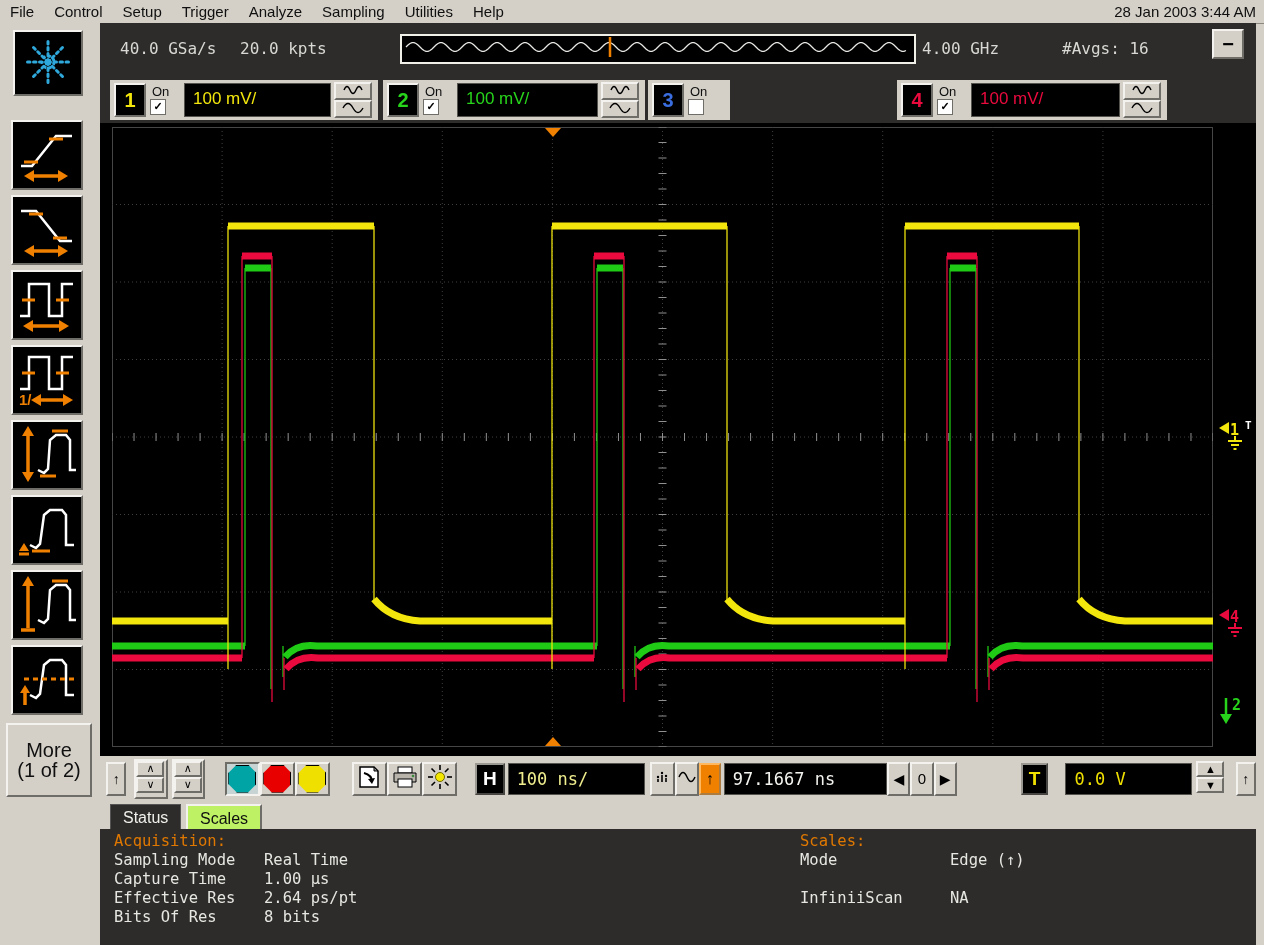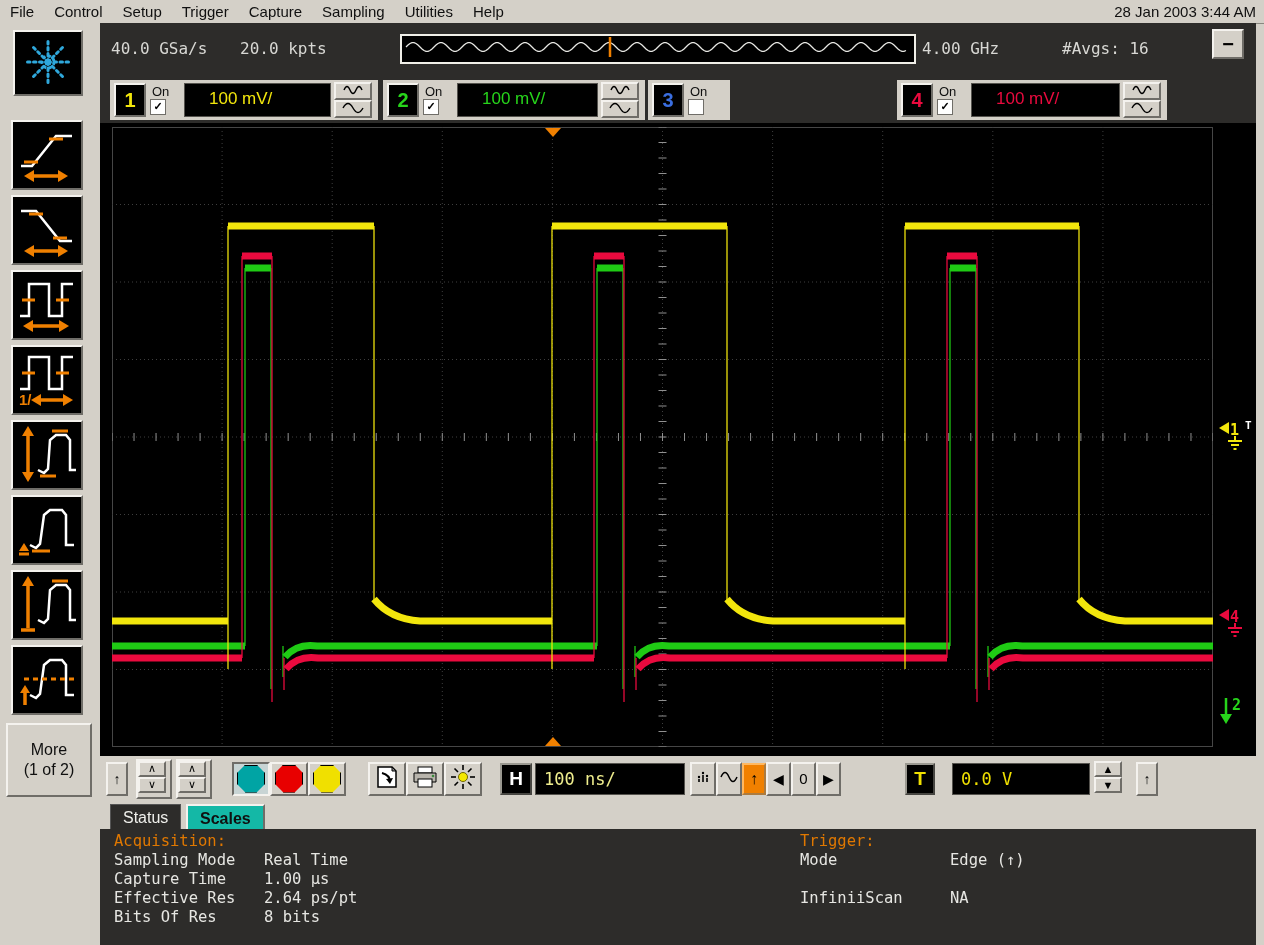--- a/index.html
+++ b/index.html
@@ -17,70 +17,70 @@
   
   .menubar{position:absolute;left:0;top:0;width:1264px;height:23px;background:#d4d0c8;
     border-bottom:1px solid #8a8880;display:flex;align-items:center;font-size:15px;color:#101010;}
   .menubar .mitem{padding:2px 10px;}
   .menubar .clock{margin-left:auto;padding-right:8px;}
   
   .sidebar{position:absolute;left:0;top:23px;width:100px;height:922px;background:#d4d0c8;
     border-right:1px solid #8a8880;}
   .logo-btn{position:absolute;left:13px;top:7px;width:70px;height:66px;background:#000;}
   .meas-btn{position:absolute;left:11px;width:72px;height:70px;background:#000;}
-  .txt-btn{position:absolute;left:6px;width:86px;font-size:16px;color:#101010;text-align:center;line-height:20px;background:#d4d0c8;}
+  .txt-btn{position:absolute;left:6px;width:86px;font-size:20px;color:#101010;text-align:center;line-height:20px;background:#d4d0c8;}
   
   .main{position:absolute;left:100px;top:23px;width:1156px;height:922px;background:#d4d0c8;}
   .acqbar{position:absolute;left:0;top:0;width:1156px;height:55px;background:#2d2c2a;color:#d8d8d4;}
   .acqtext{position:absolute;top:16px;font-family:"DejaVu Sans Mono",monospace;font-size:16px;}
   .preview{position:absolute;left:300px;top:11px;width:512px;height:26px;background:#000;border:2px solid #f0efe8;}
   .minbtn{position:absolute;left:1112px;top:6px;width:32px;height:30px;font-size:20px;font-weight:bold;line-height:24px;}
   
   .chrow{position:absolute;left:0;top:55px;width:1156px;height:45px;background:#2d2c2a;}
   .chplate{position:absolute;top:2px;height:40px;background:#d4d0c8;display:flex;align-items:center;padding:0 4px;box-sizing:border-box;}
   .chnum{width:32px;height:34px;background:#000;font-size:20px;font-weight:bold;line-height:30px;text-align:center;margin-right:4px;}
   .oncol{width:30px;display:flex;flex-direction:column;align-items:flex-start;margin-right:4px;}
   .onlabel{font-size:13px;color:#101010;line-height:13px;padding-left:2px;}
   .cbox{width:14px;height:14px;background:#fff;border:1px solid #6f6d68;font-size:11px;font-weight:bold;line-height:13px;text-align:center;color:#000;margin-top:1px;}
-  .chfield{flex:1;height:32px;background:#000;border:1px solid #55534e;font-size:17px;line-height:30px;padding-left:24px;}
+  .chfield{flex:1;height:32px;background:#000;border:1px solid #55534e;font-size:17px;line-height:30px;padding-left:8px;}
   .wavecol{width:40px;display:flex;flex-direction:column;margin-left:3px;}
   .wavebtn{width:38px;height:18px;display:flex;align-items:center;justify-content:center;}
   
   .scope{position:absolute;left:0;top:100px;width:1156px;height:633px;background:#000;}
   .scope-grid{position:absolute;left:12px;top:4px;width:1101px;height:620px;}
   .gmark{position:absolute;left:1118px;}
   
   .ctrlbar{position:absolute;left:0;top:733px;width:1156px;height:45px;background:#d4d0c8;display:flex;align-items:center;}
   .sq{height:34px;display:flex;align-items:center;justify-content:center;font-size:14px;color:#000;}
   .blackfield{background:#000;border:1px solid #55534e;height:32px;font-family:"DejaVu Sans Mono",monospace;font-size:17px;line-height:30px;padding-left:8px;box-sizing:border-box;}
   .octo{width:26px;height:26px;clip-path:polygon(30% 0,70% 0,100% 30%,100% 70%,70% 100%,30% 100%,0 70%,0 30%);}
   .spinbox{width:32px;height:36px;display:flex;flex-direction:column;}
   .spinbox .sq{height:16px;width:28px;font-size:11px;}
   
   .tabsrow{position:absolute;left:0;top:778px;width:1156px;height:28px;background:#d4d0c8;}
   .tab{position:absolute;top:3px;height:25px;font-size:16px;text-align:center;line-height:25px;padding:0 12px;}
   .tab.active{background:#2d2c2a;color:#f0f0ec;border:1px solid #555;border-bottom:none;}
-  .tab.inactive{background:#14b8a6;color:#101010;border-top:2px solid #f4f2ee;border-left:2px solid #f4f2ee;border-right:2px solid #6f6d68;font-weight:bold;}
+  .tab.inactive{background:#bef264;color:#101010;border-top:2px solid #f4f2ee;border-left:2px solid #f4f2ee;border-right:2px solid #6f6d68;}
   
   .statuspanel{position:absolute;left:0;top:806px;width:1156px;height:116px;background:#2d2c2a;
      font-family:"DejaVu Sans Mono",monospace;font-size:15.5px;color:#e6e6e2;}
   .sp-title{color:#e07800;}
   .sp-row span.lab{display:inline-block;width:150px;}
   .sp-left{position:absolute;left:14px;top:3px;line-height:19px;}
   .sp-right{position:absolute;left:700px;top:3px;line-height:19px;}
 </style>
 </head>
 <body>
 
 <div class="menubar">
   <span class="mitem">File</span>
   <span class="mitem">Control</span>
   <span class="mitem">Setup</span>
   <span class="mitem">Trigger</span>
-  <span class="mitem">Capture</span>
+  <span class="mitem">Analyze</span>
   <span class="mitem">Sampling</span>
   <span class="mitem">Utilities</span>
   <span class="mitem">Help</span>
   <span class="clock">28 Jan 2003  3:44 AM</span>
 </div>
 
 <div class="sidebar">
   <button class="logo-btn raised">
     <span>
       <svg width="62" height="58" viewBox="0 0 62 58">
@@ -186,21 +186,21 @@
 
   <button class="txt-btn raised" style="top:700px;height:74px">
     <div>More</div>
       <div>(1 of 2)</div>
   </button>
 </div>
 
 <div class="main">
 
   <div class="acqbar">
-    <span class="acqtext" style="left:11px">40.0 GSa/s</span>
+    <span class="acqtext" style="left:20px">40.0 GSa/s</span>
     <span class="acqtext" style="left:140px">20.0 kpts</span>
     <div class="preview">
       <svg id="preview-svg" width="508" height="22" viewBox="0 0 508 22">
           <path d="M4,11 L4,11.00 L6,9.05 L8,7.48 L10,6.61 L12,6.61 L14,7.48 L16,9.05 L18,11.00 L20,12.95 L22,14.52 L24,15.39 L26,15.39 L28,14.52 L30,12.95 L32,11.00 L34,9.05 L36,7.48 L38,6.61 L40,6.61 L42,7.48 L44,9.05 L46,11.00 L48,12.95 L50,14.52 L52,15.39 L54,15.39 L56,14.52 L58,12.95 L60,11.00 L62,9.05 L64,7.48 L66,6.61 L68,6.61 L70,7.48 L72,9.05 L74,11.00 L76,12.95 L78,14.52 L80,15.39 L82,15.39 L84,14.52 L86,12.95 L88,11.00 L90,9.05 L92,7.48 L94,6.61 L96,6.61 L98,7.48 L100,9.05 L102,11.00 L104,12.95 L106,14.52 L108,15.39 L110,15.39 L112,14.52 L114,12.95 L116,11.00 L118,9.05 L120,7.48 L122,6.61 L124,6.61 L126,7.48 L128,9.05 L130,11.00 L132,12.95 L134,14.52 L136,15.39 L138,15.39 L140,14.52 L142,12.95 L144,11.00 L146,9.05 L148,7.48 L150,6.61 L152,6.61 L154,7.48 L156,9.05 L158,11.00 L160,12.95 L162,14.52 L164,15.39 L166,15.39 L168,14.52 L170,12.95 L172,11.00 L174,9.05 L176,7.48 L178,6.61 L180,6.61 L182,7.48 L184,9.05 L186,11.00 L188,12.95 L190,14.52 L192,15.39 L194,15.39 L196,14.52 L198,12.95 L200,11.00 L202,9.05 L204,7.48 L206,6.61 L208,6.61 L210,7.48 L212,9.05 L214,11.00 L216,12.95 L218,14.52 L220,15.39 L222,15.39 L224,14.52 L226,12.95 L228,11.00 L230,9.05 L232,7.48 L234,6.61 L236,6.61 L238,7.48 L240,9.05 L242,11.00 L244,12.95 L246,14.52 L248,15.39 L250,15.39 L252,14.52 L254,12.95 L256,11.00 L258,9.05 L260,7.48 L262,6.61 L264,6.61 L266,7.48 L268,9.05 L270,11.00 L272,12.95 L274,14.52 L276,15.39 L278,15.39 L280,14.52 L282,12.95 L284,11.00 L286,9.05 L288,7.48 L290,6.61 L292,6.61 L294,7.48 L296,9.05 L298,11.00 L300,12.95 L302,14.52 L304,15.39 L306,15.39 L308,14.52 L310,12.95 L312,11.00 L314,9.05 L316,7.48 L318,6.61 L320,6.61 L322,7.48 L324,9.05 L326,11.00 L328,12.95 L330,14.52 L332,15.39 L334,15.39 L336,14.52 L338,12.95 L340,11.00 L342,9.05 L344,7.48 L346,6.61 L348,6.61 L350,7.48 L352,9.05 L354,11.00 L356,12.95 L358,14.52 L360,15.39 L362,15.39 L364,14.52 L366,12.95 L368,11.00 L370,9.05 L372,7.48 L374,6.61 L376,6.61 L378,7.48 L380,9.05 L382,11.00 L384,12.95 L386,14.52 L388,15.39 L390,15.39 L392,14.52 L394,12.95 L396,11.00 L398,9.05 L400,7.48 L402,6.61 L404,6.61 L406,7.48 L408,9.05 L410,11.00 L412,12.95 L414,14.52 L416,15.39 L418,15.39 L420,14.52 L422,12.95 L424,11.00 L426,9.05 L428,7.48 L430,6.61 L432,6.61 L434,7.48 L436,9.05 L438,11.00 L440,12.95 L442,14.52 L444,15.39 L446,15.39 L448,14.52 L450,12.95 L452,11.00 L454,9.05 L456,7.48 L458,6.61 L460,6.61 L462,7.48 L464,9.05 L466,11.00 L468,12.95 L470,14.52 L472,15.39 L474,15.39 L476,14.52 L478,12.95 L480,11.00 L482,9.05 L484,7.48 L486,6.61 L488,6.61 L490,7.48 L492,9.05 L494,11.00 L496,12.95 L498,14.52 L500,15.39 L502,15.39 L504,14.52" stroke="#e8e8e4" stroke-width="1.3" fill="none"></path>
           <line x1="208" y1="1" x2="208" y2="21" stroke="#f08000" stroke-width="2.5"></line>
         </svg>
     </div>
     <span class="acqtext" style="left:822px">4.00 GHz</span>
     <span class="acqtext" style="left:962px">#Avgs: 16</span>
     <button class="minbtn raised">−</button>
@@ -509,20 +509,21 @@
         </svg>
       </span>
     </button>
     <button class="sq raised" style="width:26px">
       <span><svg width="20" height="14" viewBox="0 0 20 14">
             <path d="M2,7 q4,-9 8,0 q4,9 8,0" stroke="#000" fill="none" stroke-width="1.5"></path>
           </svg></span>
     </button>
     <button class="sq" style="width:24px;height:32px;background:#f08000;border:2px outset #ffb860;font-size:16px;font-weight:bold">↑</button>
 
+    <div class="blackfield" style="width:178px;margin-left:3px;color:#f2f2ee">97.1667 ns</div>
     <button class="sq raised" style="width:25px">◀</button>
     <button class="sq raised" style="width:25px;font-size:15px">0</button>
     <button class="sq raised" style="width:25px">▶</button>
 
     <button class="sq" style="width:30px;height:32px;margin-left:64px;background:#000;color:#f0e000;font-size:19px;font-weight:bold;border:2px outset #9a9890">T</button>
     <div class="blackfield" style="width:138px;margin-left:17px;color:#f0e000">0.0 V</div>
     <div class="spinbox" style="margin-left:4px">
       <button class="sq raised">▲</button>
       <button class="sq raised">▼</button>
     </div>
@@ -536,19 +537,19 @@
 
   <div class="statuspanel">
     <div class="sp-left">
       <div class="sp-title">Acquisition:</div>
       <div class="sp-row"><span class="lab">Sampling Mode</span><span>Real Time</span></div>
       <div class="sp-row"><span class="lab">Capture Time</span><span>1.00 µs</span></div>
       <div class="sp-row"><span class="lab">Effective Res</span><span>2.64 ps/pt</span></div>
       <div class="sp-row"><span class="lab">Bits Of Res</span><span>8 bits</span></div>
     </div>
     <div class="sp-right">
-      <div class="sp-title">Trigger:</div>
+      <div class="sp-title">Scales:</div>
       <div class="sp-row"><span class="lab">Mode</span><span>Edge (↑)</span></div>
       <div class="sp-row">&nbsp;</div>
       <div class="sp-row"><span class="lab">InfiniiScan</span><span>NA</span></div>
     </div>
   </div>
 </div>
 
 </body></html>

